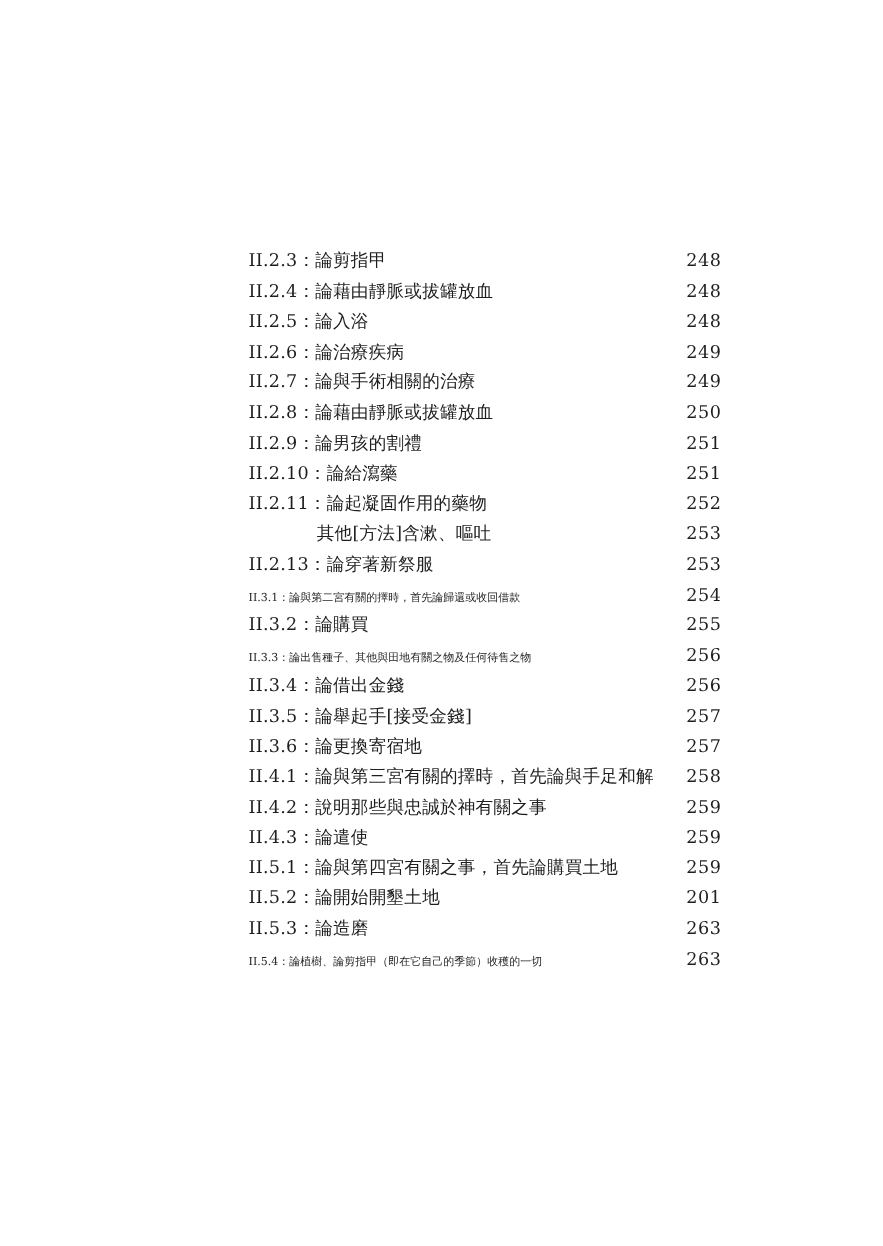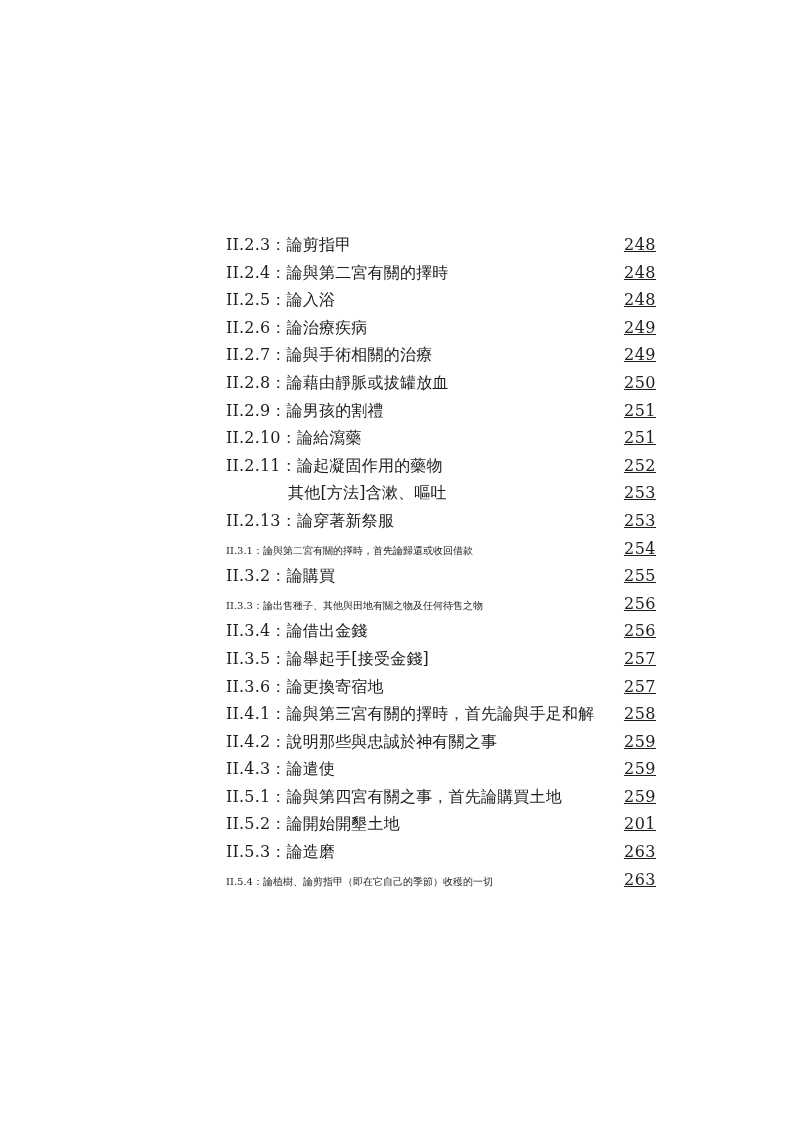--- a/index.html
+++ b/index.html
@@ -12,21 +12,21 @@
     width: 803px;
     height: 1133px;
     background: #ffffff;
     font-family: "DejaVu Serif", "Liberation Serif", serif;
     color: #1e1e1e;
     overflow: hidden;
   }
   .toc {
     position: absolute;
     left: 226px;
-    top: 231px;
+    top: 223px;
     width: 430px;
   }
   .toc-row {
     display: flex;
     align-items: baseline;
     height: 27.6px;
     line-height: 27.6px;
     font-size: 16px;
     white-space: nowrap;
   }
@@ -36,21 +36,20 @@
     overflow: hidden;
     letter-spacing: 0.2px;
   }
   .toc-row .page-num {
     flex: 0 0 auto;
     min-width: 30px;
     text-align: right;
     padding-left: 6px;
     font-size: 16px;
     letter-spacing: 0.5px;
-    text-decoration: underline;
   }
   
   .toc-row.indent .entry {
     padding-left: 62px;
   }
   
   .toc-row.tight .entry {
     font-size: 10px;
     letter-spacing: 0;
   }
@@ -58,21 +57,21 @@
 </head>
 <body>
 
 <div class="page">
   <div class="toc" id="toc">
       <div class="toc-row">
     <span class="entry">II.2.3：論剪指甲</span>
     <span class="page-num">248</span>
   </div>
       <div class="toc-row">
-    <span class="entry">II.2.4：論與第二宮有關的擇時</span>
+    <span class="entry">II.2.4：論藉由靜脈或拔罐放血</span>
     <span class="page-num">248</span>
   </div>
       <div class="toc-row">
     <span class="entry">II.2.5：論入浴</span>
     <span class="page-num">248</span>
   </div>
       <div class="toc-row">
     <span class="entry">II.2.6：論治療疾病</span>
     <span class="page-num">249</span>
   </div>

